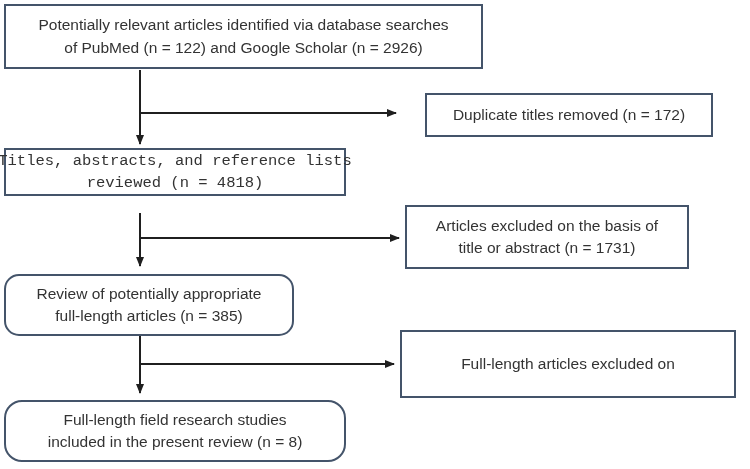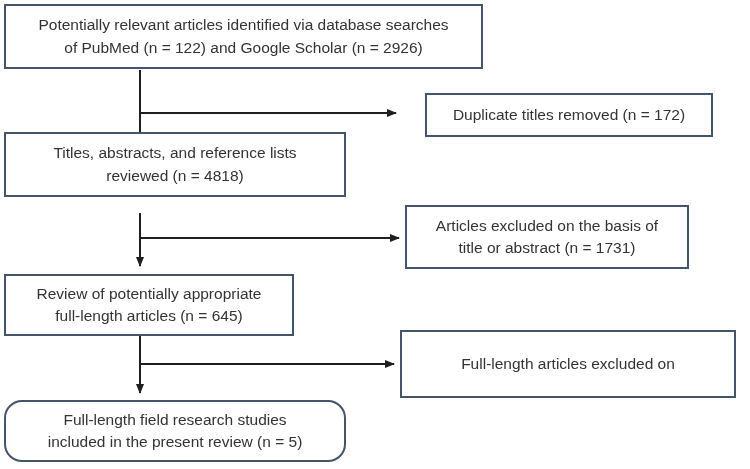--- a/index.html
+++ b/index.html
@@ -28,23 +28,23 @@
     align-items: center;
     justify-content: center;
     text-align: center;
     font-size: 15.5px;
     line-height: 1.45;
     padding: 6px 6px;
   }
   .line { display: block; white-space: nowrap; }
   .box-identified   { left: 4px;   top: 4px;   width: 479px; height: 65px; }
   .box-duplicates   { left: 402px; top: 93px;  width: 288px; height: 44px; margin-left: 23px; }
-  .box-reviewed     { left: 4px;   top: 132px; width: 342px; height: 65px; }
+  .box-reviewed     { left: 4px;   top: 148px; width: 342px; height: 48px; font-family: Liberation Mono, monospace; }
   .box-excluded-ta  { left: 405px; top: 205px; width: 284px; height: 64px; }
-  .box-fulllength   { left: 4px;   top: 274px; width: 290px; height: 62px; }
+  .box-fulllength   { left: 4px;   top: 274px; width: 290px; height: 62px; border-radius: 15px; }
   .box-excluded-ic  { left: 400px; top: 330px; width: 336px; height: 68px; }
   .box-included     { left: 4px;   top: 400px; width: 342px; height: 62px; border-radius: 18px; }
 </style>
 </head>
 <body>
 
 <div class="canvas">
 
   <svg class="connectors" viewBox="0 0 750 469" xmlns="http://www.w3.org/2000/svg" aria-hidden="true">
     <defs>
@@ -74,25 +74,25 @@
     <span class="line">reviewed (n = 4818)</span>
   </div>
 
   <div class="box box-excluded-ta">
     <span class="line">Articles excluded on the basis of</span>
     <span class="line">title or abstract (n = 1731)</span>
   </div>
 
   <div class="box box-fulllength">
     <span class="line">Review of potentially appropriate</span>
-    <span class="line">full-length articles (n = 645)</span>
+    <span class="line">full-length articles (n = 385)</span>
   </div>
 
   <div class="box box-excluded-ic">
     <span class="line">Full-length articles excluded on</span>
   </div>
 
   <div class="box box-included">
     <span class="line">Full-length field research studies</span>
-    <span class="line">included in the present review (n = 5)</span>
+    <span class="line">included in the present review (n = 8)</span>
   </div>
 
 </div>
 
 </body></html>

